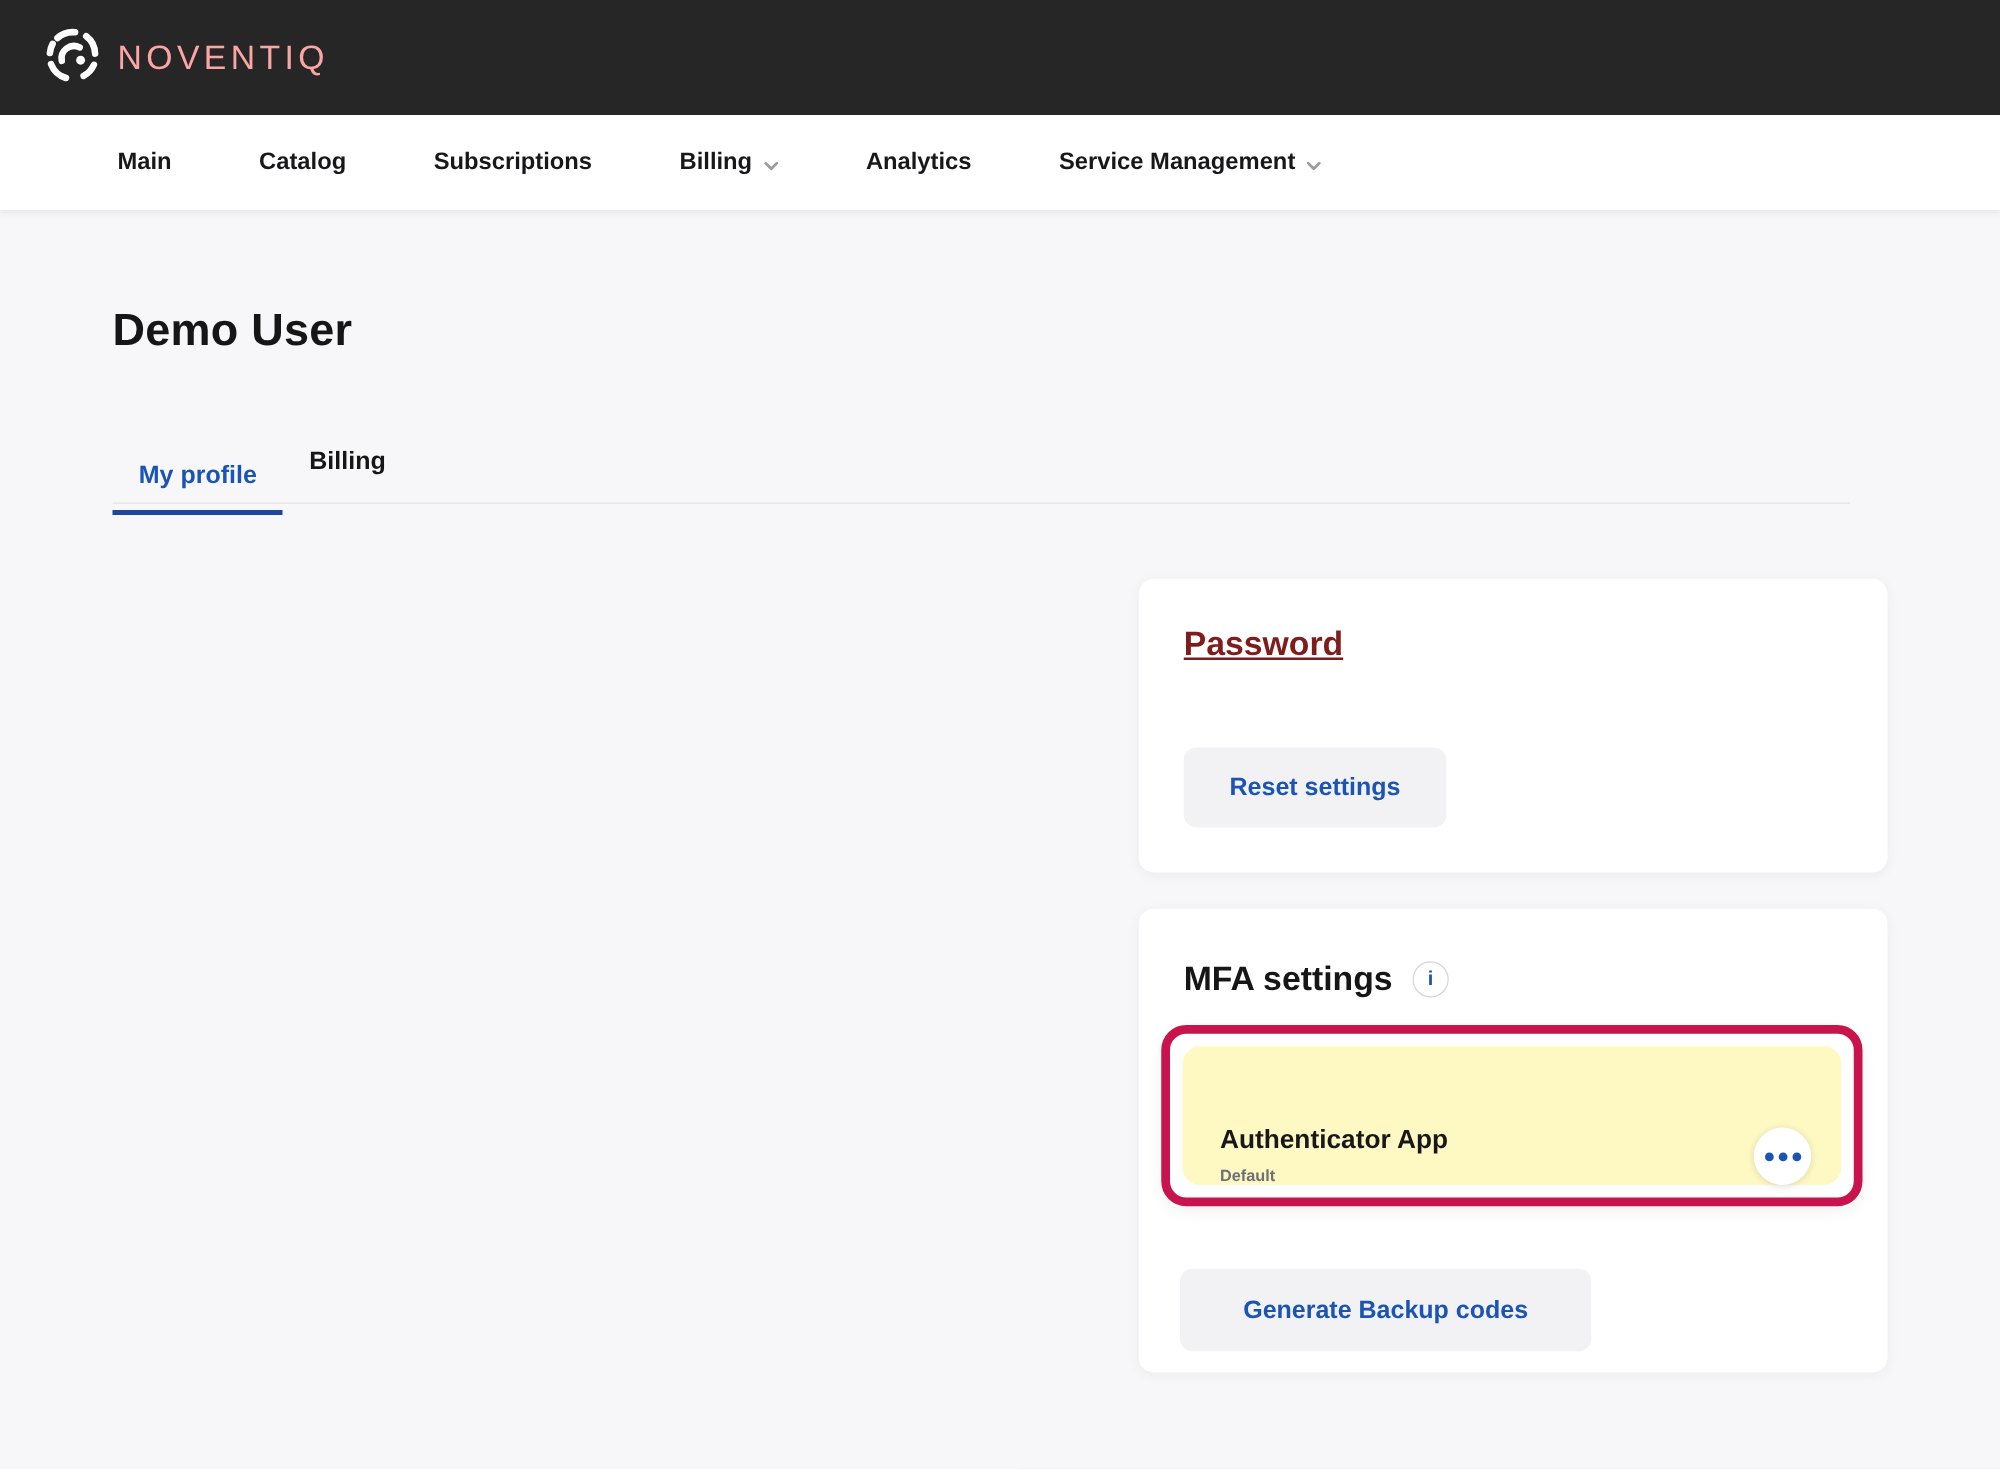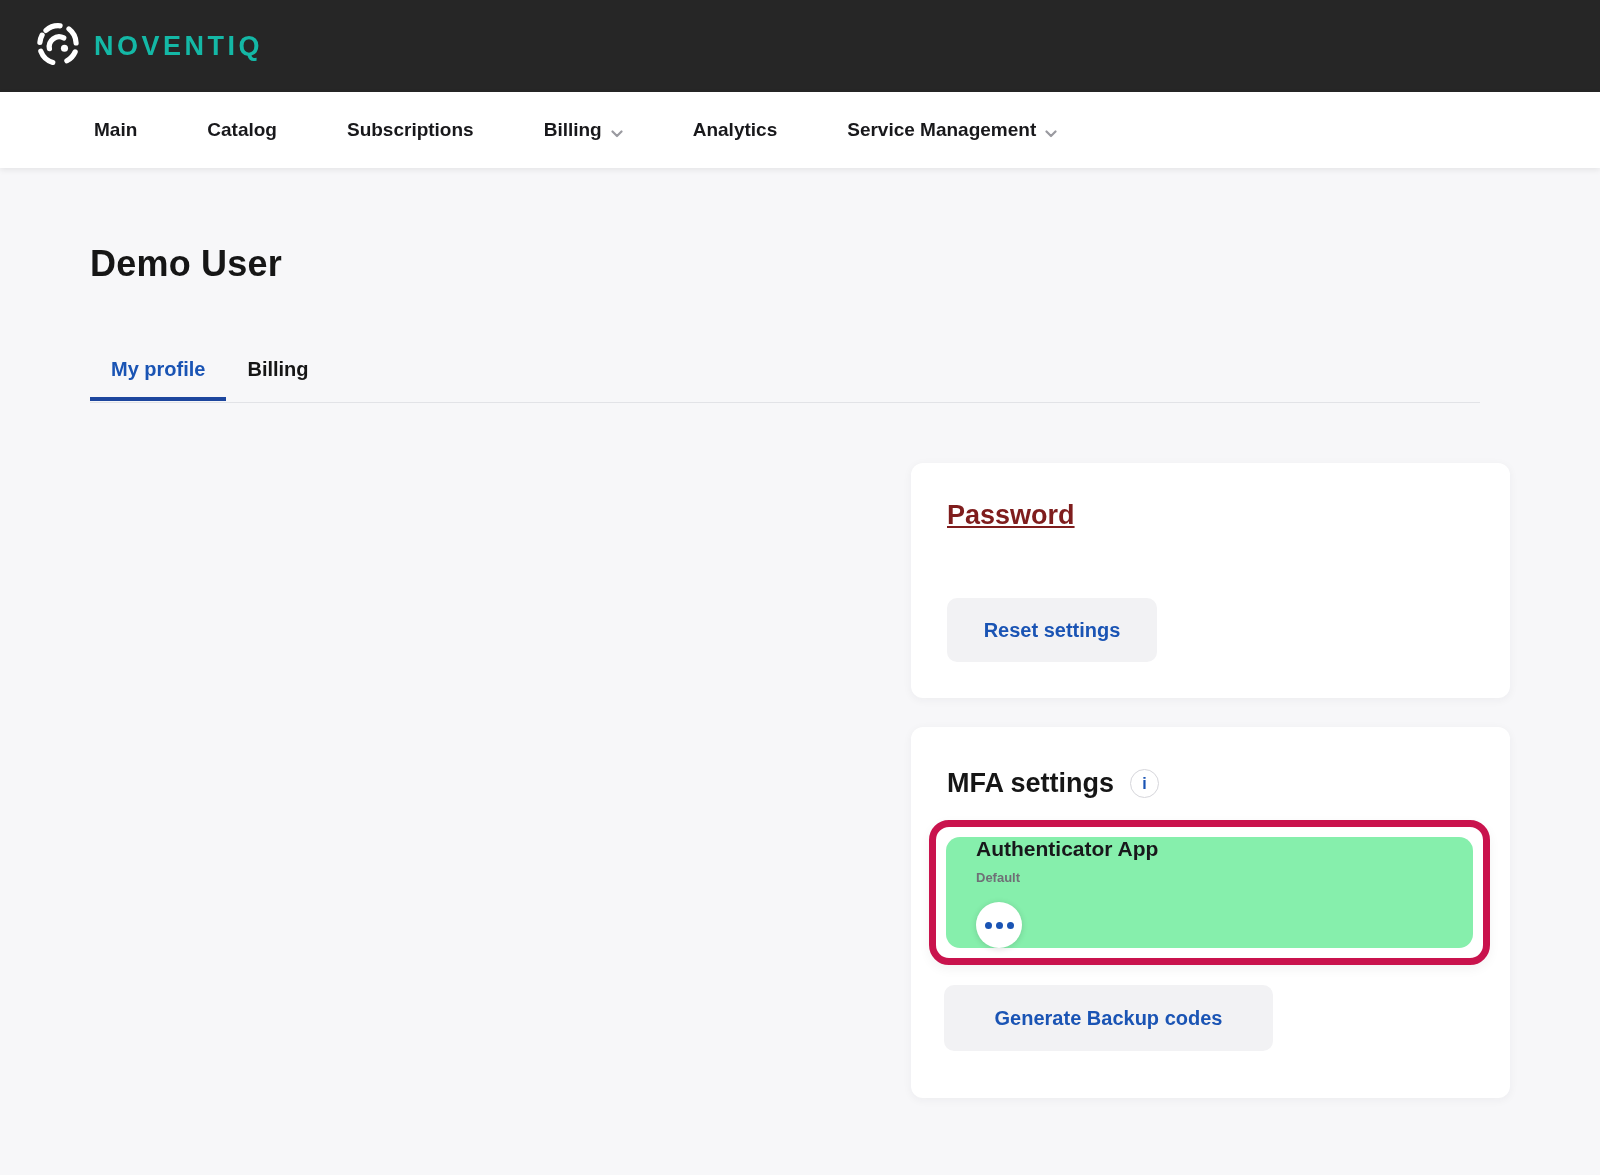--- a/index.html
+++ b/index.html
@@ -4,37 +4,37 @@
 <style>
   * { margin:0; padding:0; box-sizing:border-box; }
   html,body { background:#e9e9ec; }
   body { font-family:"Liberation Sans","DejaVu Sans",sans-serif; }
   .canvas{ position:relative; width:1600px; height:1175px; background:#f7f7f9; overflow:hidden; }
 
   
   .app-header{ position:absolute; top:0; left:0; width:1600px; height:92px;
     background:#262626; display:flex; align-items:center; padding-left:35px; }
   .brand{ display:flex; align-items:center; gap:13px; }
-  .brand-name{ color:#14b8a6; font-size:27px; font-weight:700; letter-spacing:3.5px; }
+  .brand-name{ color:#fca5a5; font-size:27px; font-weight:400; letter-spacing:3.5px; }
 
   
   .main-nav{ position:absolute; top:92px; left:0; width:1600px; height:76px;
     background:#ffffff; box-shadow:0 2px 6px rgba(0,0,0,.08);
     display:flex; align-items:center; padding-left:94px; gap:70px; }
   .nav-item{ font-size:19px; font-weight:700; color:#18181b; display:flex;
     align-items:center; gap:9px; cursor:pointer; white-space:nowrap; }
   .caret{ display:inline-block; margin-top:3px; }
 
   
   .page-title{ position:absolute; left:90px; top:243px; font-size:36px;
     font-weight:700; color:#161616; letter-spacing:.2px; }
   .tabs{ position:absolute; left:90px; top:358px; display:flex; }
   .tab{ padding:0 21px 16px 21px; font-size:20px; font-weight:700; color:#161616;
     cursor:pointer; border-bottom:4px solid transparent; }
-  .tab.active{ color:#1a54b4; border-bottom-color:#1d469e; }
+  .tab.active{ color:#1a54b4; border-bottom-color:#1d469e;margin-top:11px; }
   .tabs-rule{ position:absolute; left:90px; top:402px; width:1390px; height:1px;
     background:#e2e3e7; }
 
   
   .card{ position:absolute; background:#ffffff; border-radius:12px;
     box-shadow:0 2px 10px rgba(30,30,60,.05); }
   .form-card{ left:88px; top:456px; width:784px; height:598px; }
   .password-card{ left:911px; top:463px; width:599px; height:235px; }
   .mfa-card{ left:911px; top:727px; width:599px; height:371px; }
 
@@ -48,34 +48,34 @@
     background-size:44px 44px; }
   .input-redact{ position:absolute; left:13px; top:9px; width:252px; height:44px; }
   .email-redact{ position:absolute; left:31px; top:529px; width:319px; height:44px; }
 
   
   .btn{ background:#f2f2f4; border:none; border-radius:10px; color:#1a54b4;
     font-family:inherit; font-size:20px; font-weight:700; cursor:pointer; }
   .card-heading{ position:absolute; left:36px; font-size:27px; font-weight:700; color:#7f1d1d;text-decoration:underline; }
   .pw-heading{ top:37px; }
   .btn-reset{ position:absolute; left:36px; top:135px; width:210px; height:64px; }
-  .btn-generate{ position:absolute; left:33px; top:258px; width:329px; height:66px; }
+  .btn-generate{ position:absolute; left:33px; top:288px; width:329px; height:66px; }
 
   
   .mfa-head{ position:absolute; left:36px; top:41px; display:flex; align-items:center; gap:16px;justify-content:flex-end; }
   .mfa-heading{ font-size:27px; font-weight:700; color:#161616; }
   .info-badge{ width:29px; height:29px; border-radius:50%; border:1.5px solid #d6d6db;
     background:#ffffff; color:#1a54b4; font-size:16px; font-weight:700;
     display:flex; align-items:center; justify-content:center; cursor:pointer; }
   .mfa-highlight{ position:absolute; left:18px; top:93px; width:561px; height:145px;
     border:7px solid #c9134d; border-radius:20px; background:#ffffff;
     box-shadow:0 4px 12px rgba(0,0,0,.05); }
   .method-panel{ position:absolute; left:10px; right:10px; top:10px; bottom:10px;
-    background:#86efac; border-radius:14px; display:flex; align-items:flex-start;
-    justify-content:space-between; padding:0 24px 0 30px;flex-direction:column; }
+    background:#fef9c3; border-radius:14px; display:flex; align-items:flex-end;
+    justify-content:space-between; padding:0 24px 0 30px; }
   .method-name{ font-size:21px; font-weight:700; color:#18181b; }
   .method-status{ font-size:13px; color:#6f6f76; margin-top:9px;font-weight:bold; }
   .dots-btn{ width:46px; height:46px; border-radius:50%; background:#ffffff; border:none;
     box-shadow:0 1px 6px rgba(0,0,0,.14); display:flex; align-items:center;
     justify-content:center; gap:4px; cursor:pointer; }
   .dot{ width:7px; height:7px; border-radius:50%; background:#1a54b4; }
 </style>
 </head>
 <body>
 

